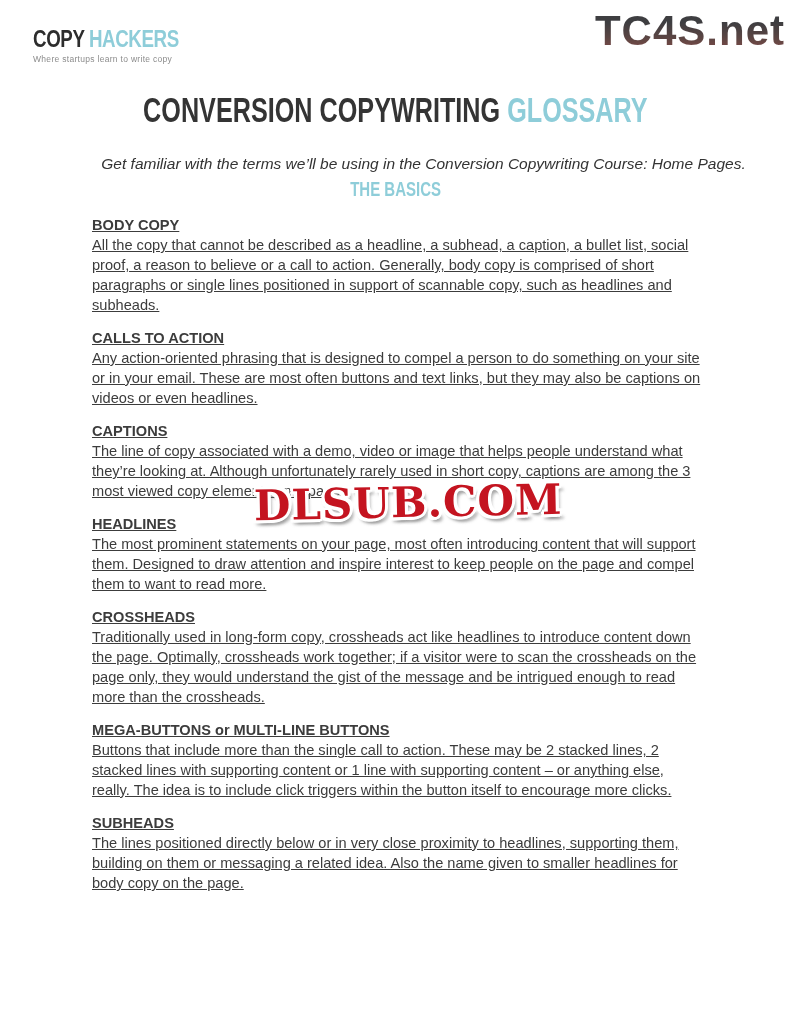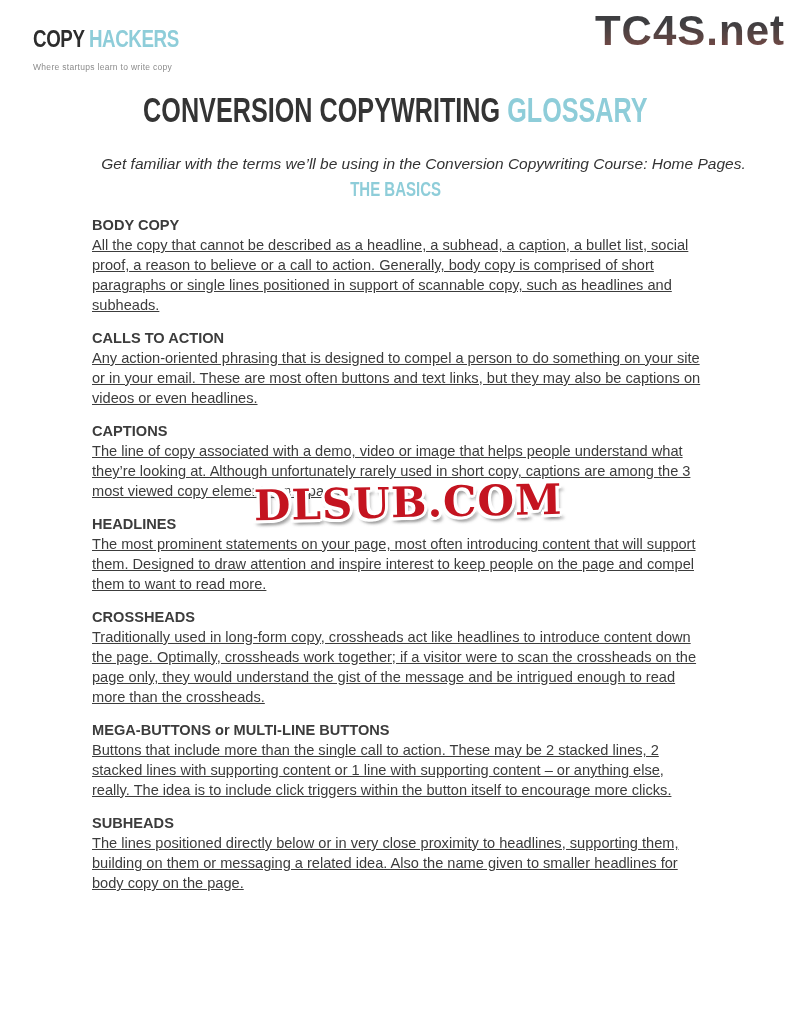--- a/index.html
+++ b/index.html
@@ -24,21 +24,21 @@
     color: #2d2d2d;
     white-space: nowrap;
     transform: scaleX(0.78);
     transform-origin: left center;
     letter-spacing: -0.5px;
   }
   .logo-hackers { color: #8ecdd9; }
   .logo-tagline {
     font-size: 8.5px;
     color: #8c8c8c;
-    margin-top: 11px;
+    margin-top: 3px;
     letter-spacing: 0.3px;
   }
 
   
   .wm-top {
     position: absolute;
     top: 2px;
     right: 6px;
     font-weight: bold;
     font-size: 42px;
@@ -97,20 +97,21 @@
 
   
   .content { position: absolute; top: 215px; left: 92px; width: 611px; }
   .entry { margin: 0 0 13px 0; }
   .entry h3 {
     margin: 0;
     font-size: 14.6px;
     font-weight: bold;
     line-height: 20px;
     color: #3c3c3c;
+    text-decoration: underline;
   }
   .entry p {
     margin: 0;
     font-size: 14.6px;
     line-height: 20px;
     color: #3c3c3c;
     text-decoration: underline;
   }
 
   

